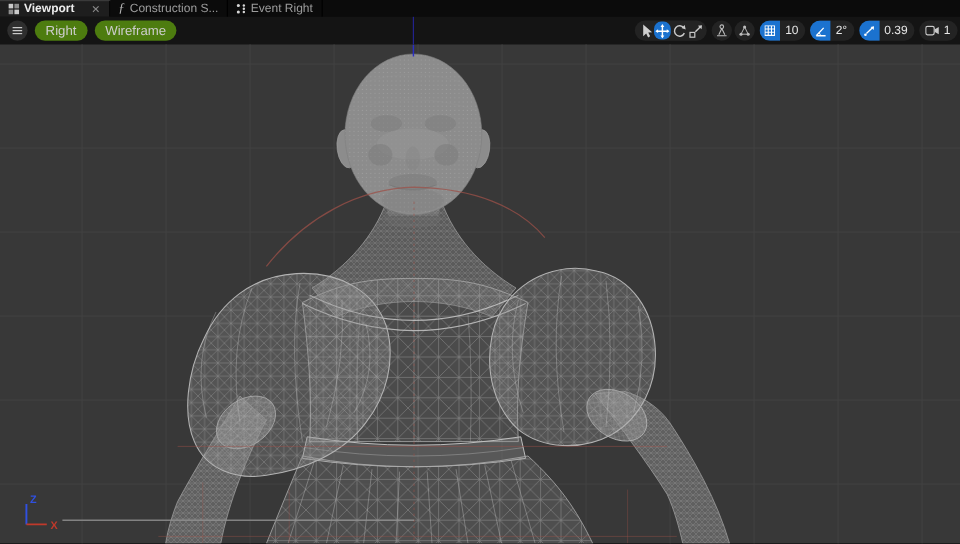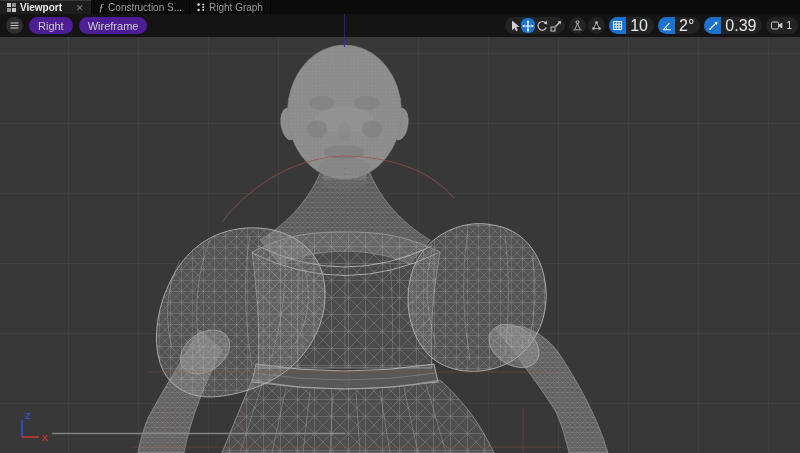--- a/index.html
+++ b/index.html
@@ -17,35 +17,35 @@
   .tab .close { margin-left:10px; color:#8a8a8a; font-size:9px; font-weight:normal; }
   .fn-glyph { font-family:"Liberation Serif", serif; font-style:italic;
               font-size:11px; color:#b5b5b5; }
 
   
   .vtoolbar { position:absolute; left:0; top:14px; width:800px; height:23px;
               background:#141414; }
   .vt-left { position:absolute; left:6px; top:3px; display:flex; align-items:center; gap:6px; }
   .burger { width:17px; height:17px; border-radius:50%; background:#2e2e2e;
             display:flex; align-items:center; justify-content:center; }
-  .pill { height:17px; border-radius:9px; background:#4c1d95; color:#cdcdcd;
+  .pill { height:17px; border-radius:9px; background:#4d7c0f; color:#cdcdcd;
           font-size:11px; display:flex; align-items:center; padding:0 9px; }
   .vt-right { position:absolute; right:2px; top:3px; display:flex; align-items:center; gap:4px; }
   .tool-group { display:flex; align-items:center; background:#232323;
                 border-radius:9px; height:17px; padding:0 2px; }
   .tool-btn { width:14px; height:15px; border-radius:6px; display:flex;
               align-items:center; justify-content:center; }
   .tool-btn.selected { background:#1b72cf; }
   .icon-btn { width:17px; height:17px; border-radius:9px; background:#232323;
               display:flex; align-items:center; justify-content:center; }
   .snap-pill { height:17px; border-radius:9px; background:#232323; display:flex;
                align-items:center; overflow:hidden; }
   .snap-pill .seg { background:#1b72cf; align-self:stretch; display:flex;
                     align-items:center; justify-content:center; width:17px; }
-  .snap-pill .value { color:#e8e8e8; font-size:16px; padding:0 6px 0 4px; }
+  .snap-pill .value { color:#e8e8e8; font-size:10px; padding:0 6px 0 4px; }
   .cam-pill { height:17px; border-radius:9px; background:#232323; display:flex;
               align-items:center; padding:0 6px 0 5px; gap:3px; }
   .cam-pill .value { color:#e8e8e8; font-size:10px; }
 
   
   .origin-line-top { position:absolute; left:344px; top:14px; width:1px;
                      height:23px; background:#23249a; opacity:.9; }
 
   
   .viewport { position:absolute; left:0; top:37px; width:800px; height:416px;
@@ -78,21 +78,21 @@
       <span>Construction S...</span>
     </div>
     <div class="tab">
       <svg width="8" height="9" viewBox="0 0 8 9">
         <circle cx="1.6" cy="1.6" r="1.3" fill="#d6d6d6"></circle>
         <circle cx="1.6" cy="7.0" r="1.3" fill="#d6d6d6"></circle>
         <circle cx="6.2" cy="1.6" r="1.0" fill="#d6d6d6"></circle>
         <circle cx="6.2" cy="4.3" r="1.0" fill="#d6d6d6"></circle>
         <circle cx="6.2" cy="7.0" r="1.0" fill="#d6d6d6"></circle>
       </svg>
-      <span>Right Graph</span>
+      <span>Event Right</span>
     </div>
   </div>
 
   <div class="vtoolbar">
     <div class="vt-left">
       <div class="burger">
         <svg width="9" height="7" viewBox="0 0 9 7">
           <path d="M0.5 1H8.5 M0.5 3.5H8.5 M0.5 6H8.5" stroke="#c9c9c9" stroke-width="1"></path>
         </svg>
       </div>

